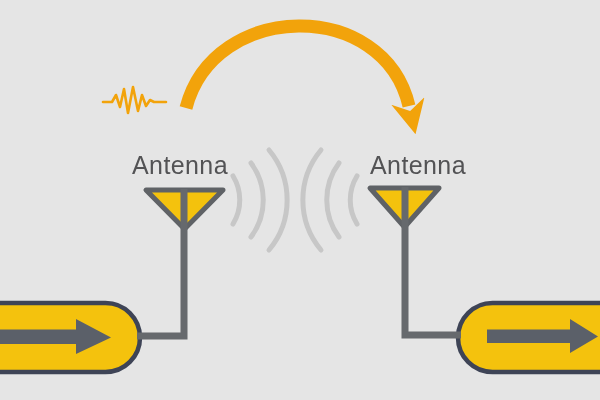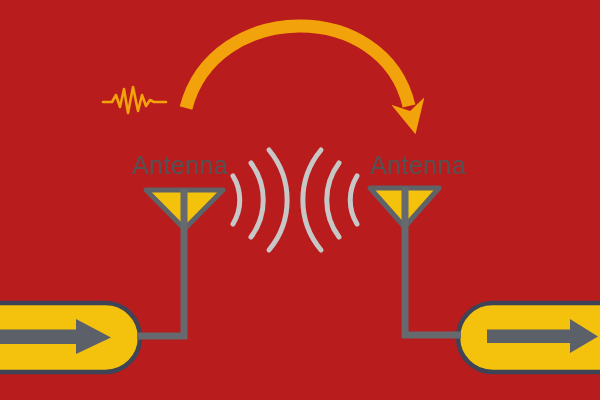--- a/index.html
+++ b/index.html
@@ -5,21 +5,21 @@
   html, body {
     margin: 0;
     padding: 0;
     background: #ffffff;
     font-family: "Liberation Sans", sans-serif;
   }
   .stage {
     position: relative;
     width: 600px;
     height: 400px;
-    background: #b91c1c;
+    background: #e5e5e5;
     overflow: hidden;
   }
   svg {
     display: block;
     width: 600px;
     height: 400px;
   }
   .antenna-label {
     font-family: "Liberation Sans", "DejaVu Sans", sans-serif;
     font-size: 25px;

